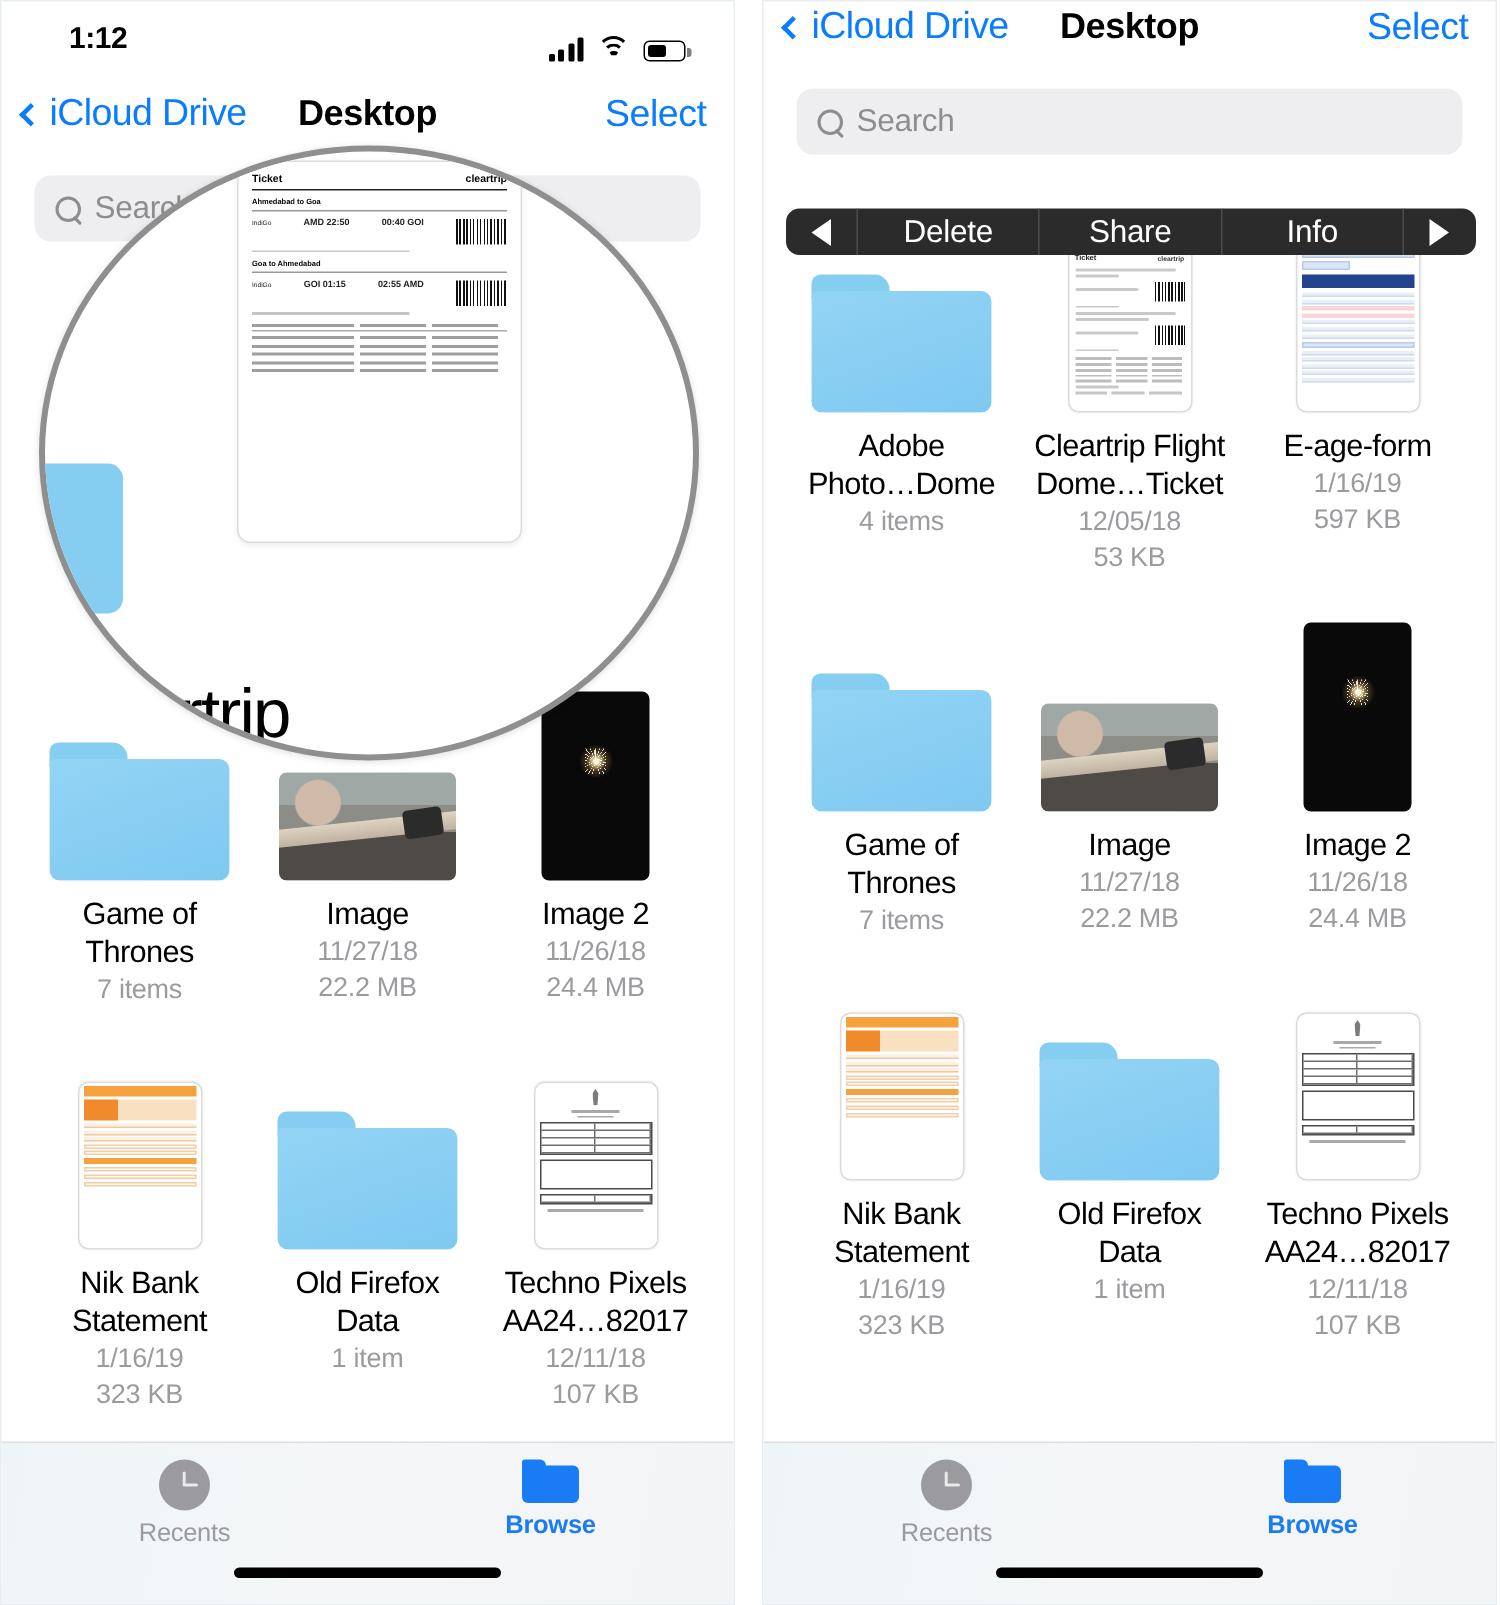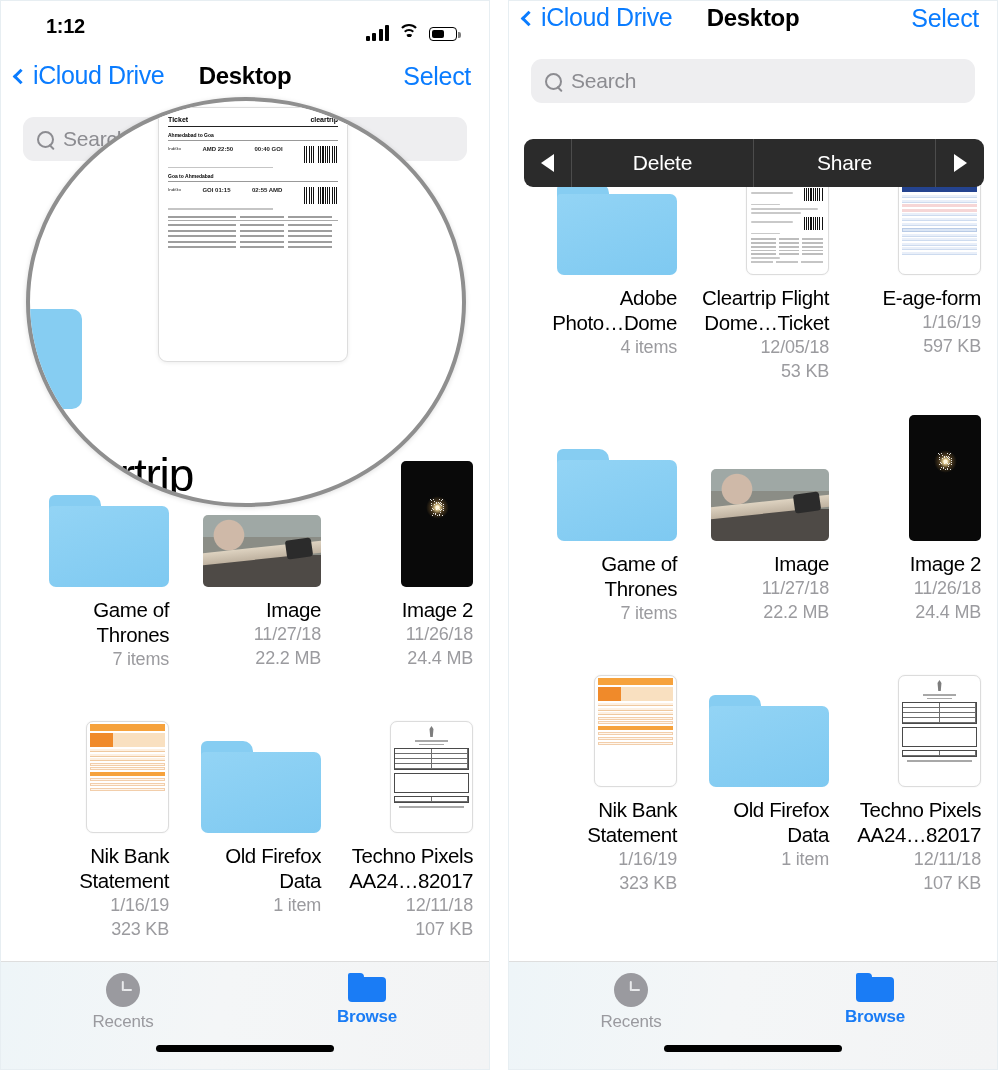--- a/index.html
+++ b/index.html
@@ -93,21 +93,21 @@
   }
   .search-ph { color: #8c8c91; font-size: 21px; letter-spacing: -0.2px; }
 
   
   .grid {
     padding: 18px 16px 0 16px;
     display: grid; grid-template-columns: repeat(3, 1fr);
     row-gap: 4px;
   }
   .cell {
-    display: flex; flex-direction: column; align-items: flex-end;
+    display: flex; flex-direction: column; align-items: center;
     padding-top: 10px;
   }
   .thumb-box {
     height: 126px; display: flex; align-items: flex-end; justify-content: center;
   }
   .folder {
     width: 120px; height: 92px; position: relative;
   }
   .folder .tab {
     position: absolute; left: 0; top: 0; width: 52px; height: 16px;
@@ -225,21 +225,21 @@
   .tablabel { font-size: 17px; letter-spacing: -0.2px; }
   .tab.inactive .tablabel { color: #9a9a9f; }
   .tab.active .tablabel { color: #1a7cf5; font-weight: 700; }
   .homeind {
     position: absolute; left: 50%; transform: translateX(-50%); bottom: 17px;
     width: 178px; height: 7px; background: #000; border-radius: 4px;
   }
 
   
   .ctxmenu {
-    position: absolute; left: 15px; top: 138px; width: 460px; height: 48px;
+    position: absolute; left: 15px; top: 138px; width: 460px; height: 31px;
     background: #2b2b2b; border-radius: 9px; display: flex; align-items: stretch;
     color: #fff; overflow: hidden; z-index: 40;
   }
   .ctxmenu .mi {
     display: flex; align-items: center; justify-content: center;
     font-size: 21px; letter-spacing: -0.2px; position: relative;
     border-right: 1px solid #4c4c4c;
   }
   .ctxmenu .mi:last-child { border-right: none; }
   .ctxmenu .mi.arrow { width: 48px; }
@@ -537,20 +537,21 @@
         <span class="search-ph">Search</span>
       </div>
     </div>
 
     <div class="ctxmenu">
       <div class="mi arrow">
           <span class="tri-l"></span>
         </div>
       <div class="mi grow">Delete</div>
       <div class="mi grow">Share</div>
+      <div class="mi grow">Info</div>
       <div class="mi arrow">
           <span class="tri-r"></span>
         </div>
     </div>
 
     <div class="grid" style="margin-top:18px">
 
       <div class="cell">
         <div class="thumb-box">
           <div class="folder">

